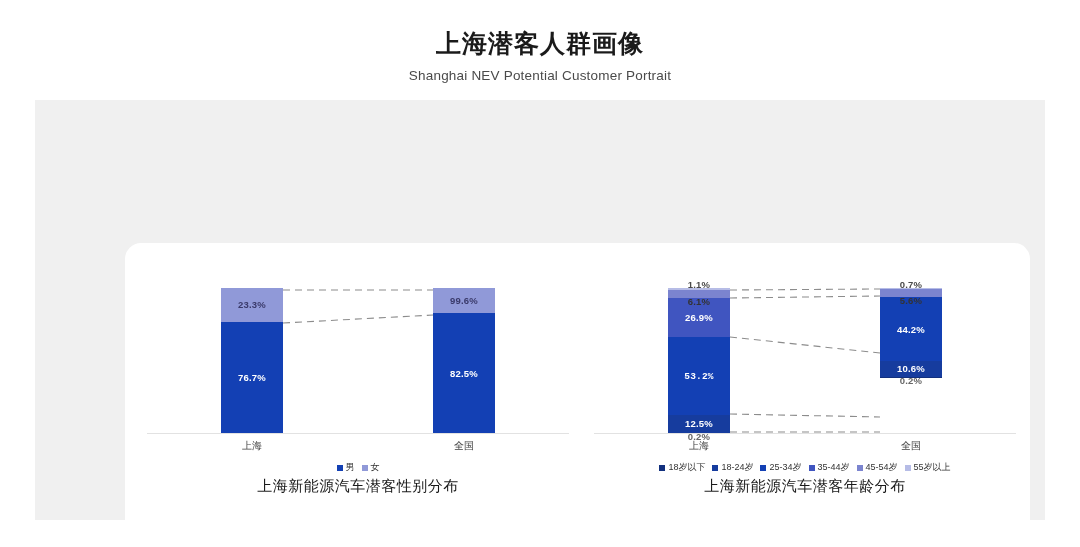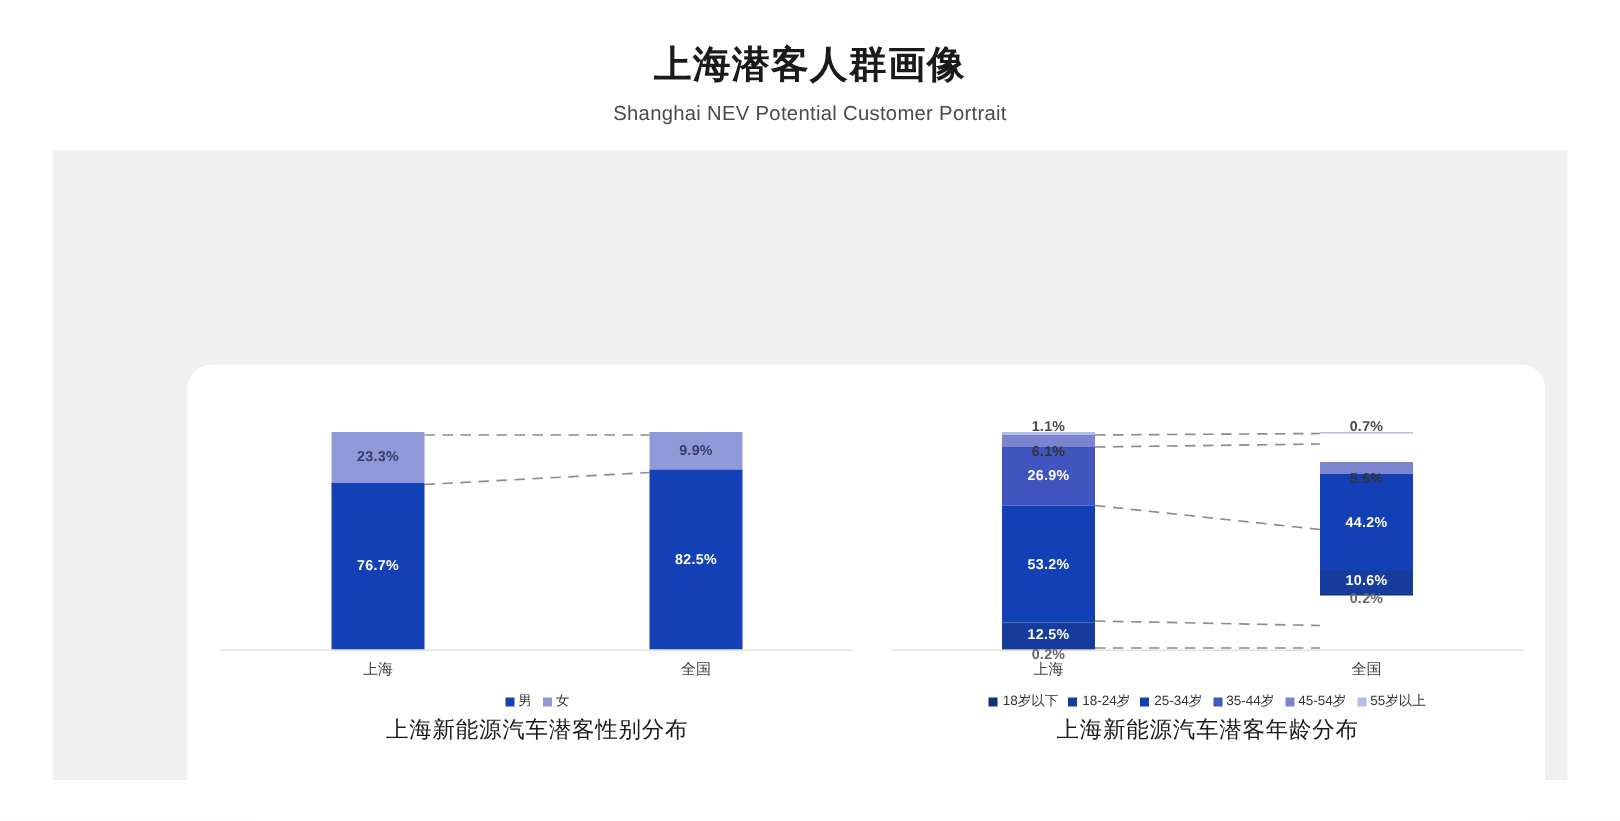--- a/index.html
+++ b/index.html
@@ -118,21 +118,21 @@
             <div class="bar b-left" style="height: 145px;">
               <div class="seg" style="height: 33.785px; background: rgb(144, 153, 216); color: rgb(58, 58, 106);">
                 <span class="seg-label">23.3%</span>
               </div>
               <div class="seg" style="height: 111.215px; background: rgb(19, 64, 180); color: rgb(255, 255, 255);">
                 <span class="seg-label">76.7%</span>
               </div>
             </div>
             <div class="bar b-right" style="height: 145px;">
               <div class="seg" style="height: 25.375px; background: rgb(144, 153, 216); color: rgb(58, 58, 106);">
-                <span class="seg-label">9.9%</span>
+                <span class="seg-label">99.6%</span>
               </div>
               <div class="seg" style="height: 119.625px; background: rgb(19, 64, 180); color: rgb(255, 255, 255);">
                 <span class="seg-label">82.5%</span>
               </div>
             </div>
           </div>
         <div class="axis-line"></div>
         <div class="cat-labels">
           <div class="cat c-left">上海</div>
           <div class="cat c-right">全国</div>
@@ -164,35 +164,35 @@
             <div class="bar b-left" style="height: 145px;">
               <div class="seg tiny lbl-above" style="height: 1.595px; background: rgb(182, 188, 230); color: rgb(74, 74, 74);">
                 <span class="seg-label">1.1%</span>
               </div>
               <div class="seg tiny lbl-below" style="height: 8.845px; background: rgb(123, 132, 207); color: rgb(51, 51, 51);">
                 <span class="seg-label">6.1%</span>
               </div>
               <div class="seg" style="height: 39.005px; background: rgb(64, 85, 192); color: rgb(255, 255, 255);">
                 <span class="seg-label">26.9%</span>
               </div>
-              <div class="seg" style="height: 77.14px; background: rgb(19, 64, 180); color: rgb(255, 255, 255);">
+              <div class="seg" style="height: 77.14px; background: rgb(19, 64, 180); color: rgb(255, 255, 255); font-family: Liberation Mono, monospace;">
                 <span class="seg-label">53.2%</span>
               </div>
               <div class="seg" style="height: 18.125px; background: rgb(22, 60, 158); color: rgb(255, 255, 255);">
                 <span class="seg-label">12.5%</span>
               </div>
               <div class="seg tiny lbl-below" style="height: 0.29px; background: rgb(18, 48, 126); color: rgb(102, 102, 102);">
                 <span class="seg-label">0.2%</span>
               </div>
             </div>
             <div class="bar b-right" style="height: 145px;">
               <div class="seg tiny lbl-above" style="height: 1.015px; background: rgb(182, 188, 230); color: rgb(74, 74, 74);">
                 <span class="seg-label">0.7%</span>
               </div>
-              <div class="seg tiny lbl-below" style="height: 8.12px; background: rgb(123, 132, 207); color: rgb(51, 51, 51); margin-top: 19px;">
+              <div class="seg tiny lbl-below" style="height: 8.12px; background: rgb(123, 132, 207); color: rgb(51, 51, 51);">
                 <span class="seg-label">5.6%</span>
               </div>
               <div class="seg" style="height: 64.09px; background: rgb(19, 64, 180); color: rgb(255, 255, 255);">
                 <span class="seg-label">44.2%</span>
               </div>
               <div class="seg" style="height: 15.37px; background: rgb(22, 60, 158); color: rgb(255, 255, 255);">
                 <span class="seg-label">10.6%</span>
               </div>
               <div class="seg tiny lbl-below" style="height: 0.29px; background: rgb(18, 48, 126); color: rgb(102, 102, 102);">
                 <span class="seg-label">0.2%</span>

